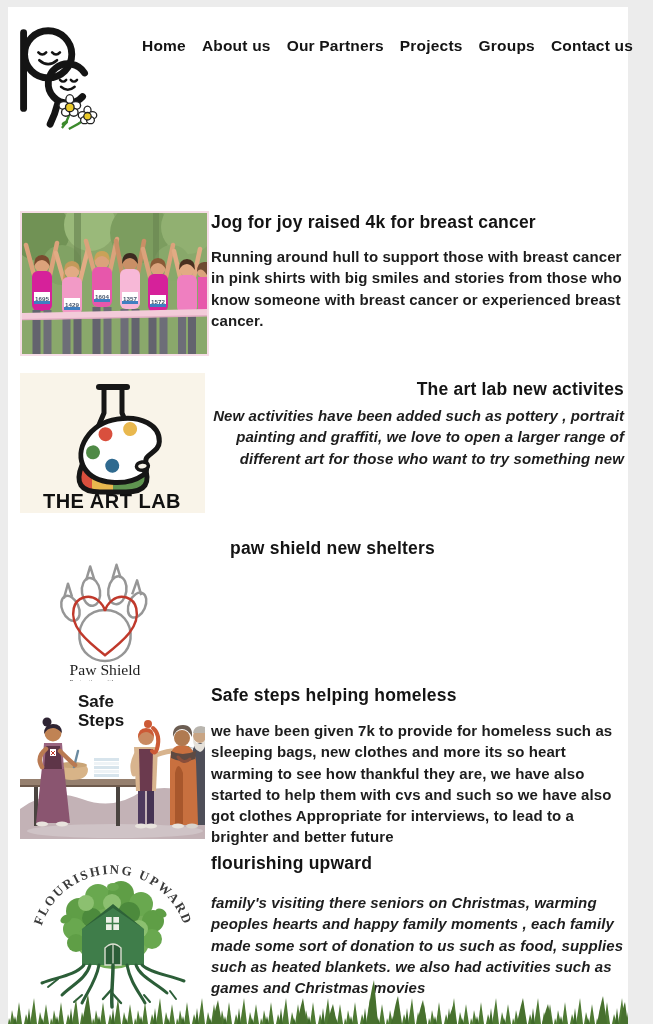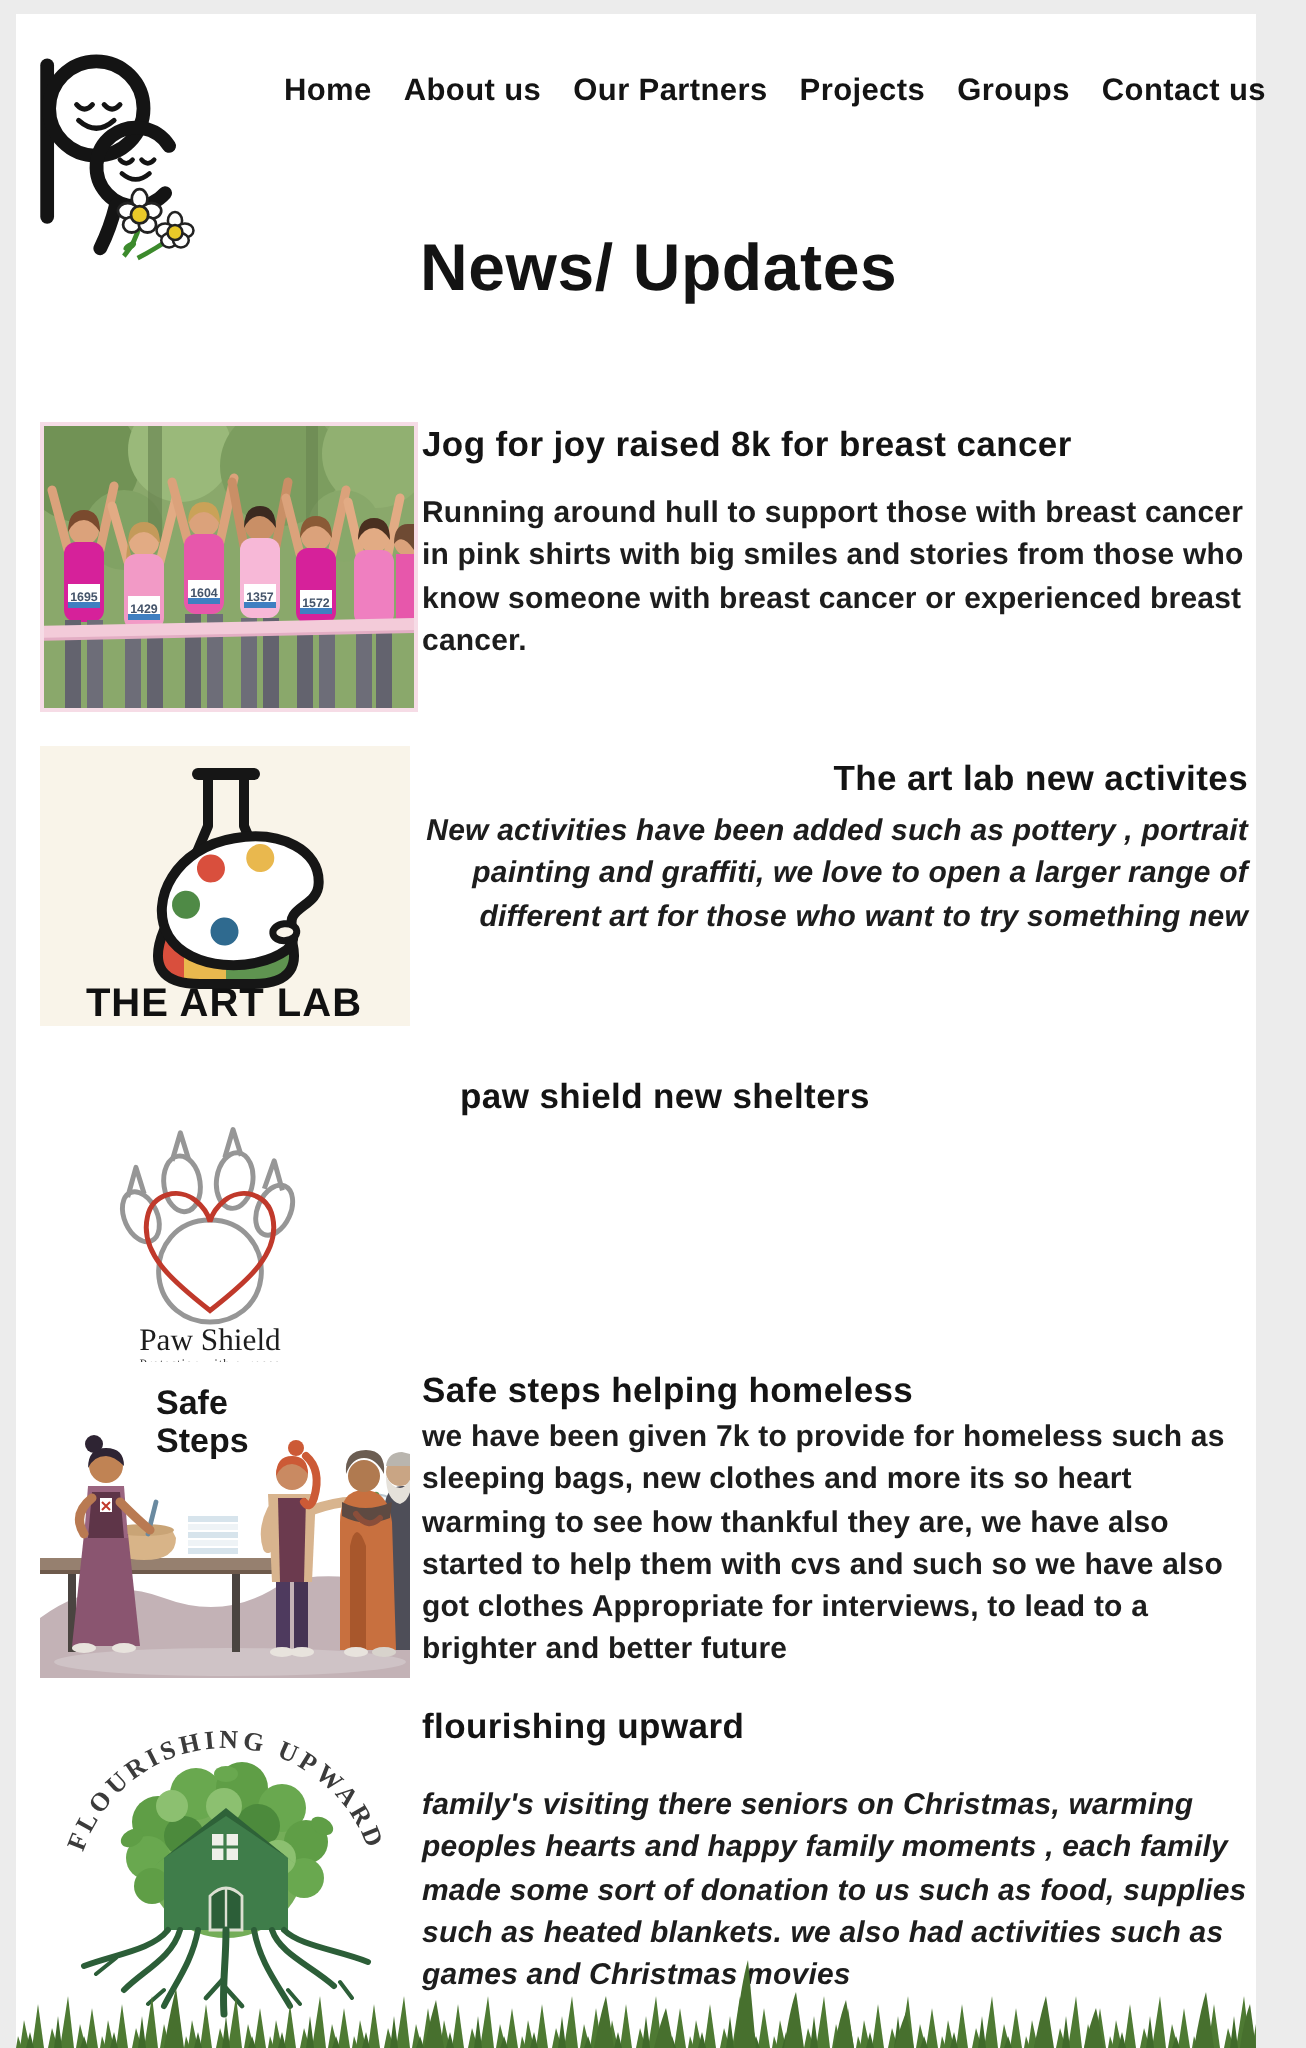--- a/index.html
+++ b/index.html
@@ -32,21 +32,21 @@
     font-size:33px;font-weight:bold;color:#131313;letter-spacing:.3px;
   }
   
   .img-box{position:absolute;left:12px;}
   .txt{position:absolute;left:203px;width:413px;}
   .article-title{margin:0;font-size:17.5px;font-weight:bold;color:#141414;letter-spacing:.2px;}
   .article-body{margin:0;font-size:15px;font-weight:bold;color:#1d1d1d;line-height:1.42;letter-spacing:.1px;}
   .a1i{top:204px;} .a1t{top:205px;} .a1t .article-body{margin-top:13px;}
   .a2i{top:366px;} .a2t{top:372px;text-align:right;} .a2t .article-body{margin-top:5px;font-style:italic;}
   .a3i{top:552px;left:22px;} .a3t{top:531px;margin-left:19px;} .a3t .article-body{margin-top:11px;}
-  .a4i{top:674px;} .a4t{top:678px;} .a4t .article-body{margin-top:2px;}
+  .a4i{top:674px;} .a4t{top:678px;} .a4t .article-body{margin-top:14px;}
   .a5i{top:838px;left:16px;} .a5t{top:846px;} .a5t .article-body{margin-top:18px;font-style:italic;}
   .photo-frame{border:2px solid #f6dce6;display:block;}
   svg text{font-family:"Liberation Sans",sans-serif;}
   svg .serif{font-family:"Liberation Serif",serif;}
   
   .grass{position:absolute;left:0;bottom:0;width:620px;height:46px;}
 </style>
 </head>
 <body>
 
@@ -95,21 +95,20 @@
 
   <nav class="nav">
     <a href="#">Home</a>
     <a href="#">About us</a>
     <a href="#">Our Partners</a>
     <a href="#">Projects</a>
     <a href="#">Groups</a>
     <a href="#">Contact us</a>
   </nav>
 
-  <h1 class="page-title">News/ Updates</h1>
 
   <div class="img-box a1i">
     <svg class="photo-frame" width="185" height="141" viewBox="0 0 185 141">
       <rect width="185" height="141" fill="#8aa86b"></rect>
       <g opacity=".85">
         <circle cx="18" cy="18" r="30" fill="#6d8f52"></circle>
         <circle cx="68" cy="12" r="26" fill="#9dbd7d"></circle>
         <circle cx="118" cy="20" r="30" fill="#7a9c5e"></circle>
         <circle cx="166" cy="14" r="27" fill="#93b273"></circle>
         <circle cx="40" cy="52" r="20" fill="#80a263"></circle>
@@ -183,21 +182,21 @@
         <rect x="176" y="64" width="9" height="36" fill="#e757ab"></rect>
       </g>
 
       <g transform="rotate(-1.2 92 102)">
         <rect x="-2" y="98" width="190" height="7" fill="#f3cbd9"></rect>
         <rect x="-2" y="104" width="190" height="1.4" fill="#e3aec4"></rect>
       </g>
     </svg>
   </div>
   <div class="txt a1t">
-    <h2 class="article-title">Jog for joy raised 8k for breast cancer</h2>
+    <h2 class="article-title">Jog for joy raised 4k for breast cancer</h2>
     <p class="article-body">Running around hull to support those with breast cancer in pink shirts with big smiles and stories from those who know someone with breast cancer or experienced breast cancer.</p>
   </div>
 
   <div class="img-box a2i">
     <svg width="185" height="140" viewBox="0 0 185 140">
       <rect width="185" height="140" fill="#f9f4e9"></rect>
       <defs>
         <clipPath id="flaskClip">
           <path d="M84,16 L84,40 L62,92 Q51,119 80,119 L106,119 Q135,119 124,92 L102,40 L102,16 Z"></path>
         </clipPath>

